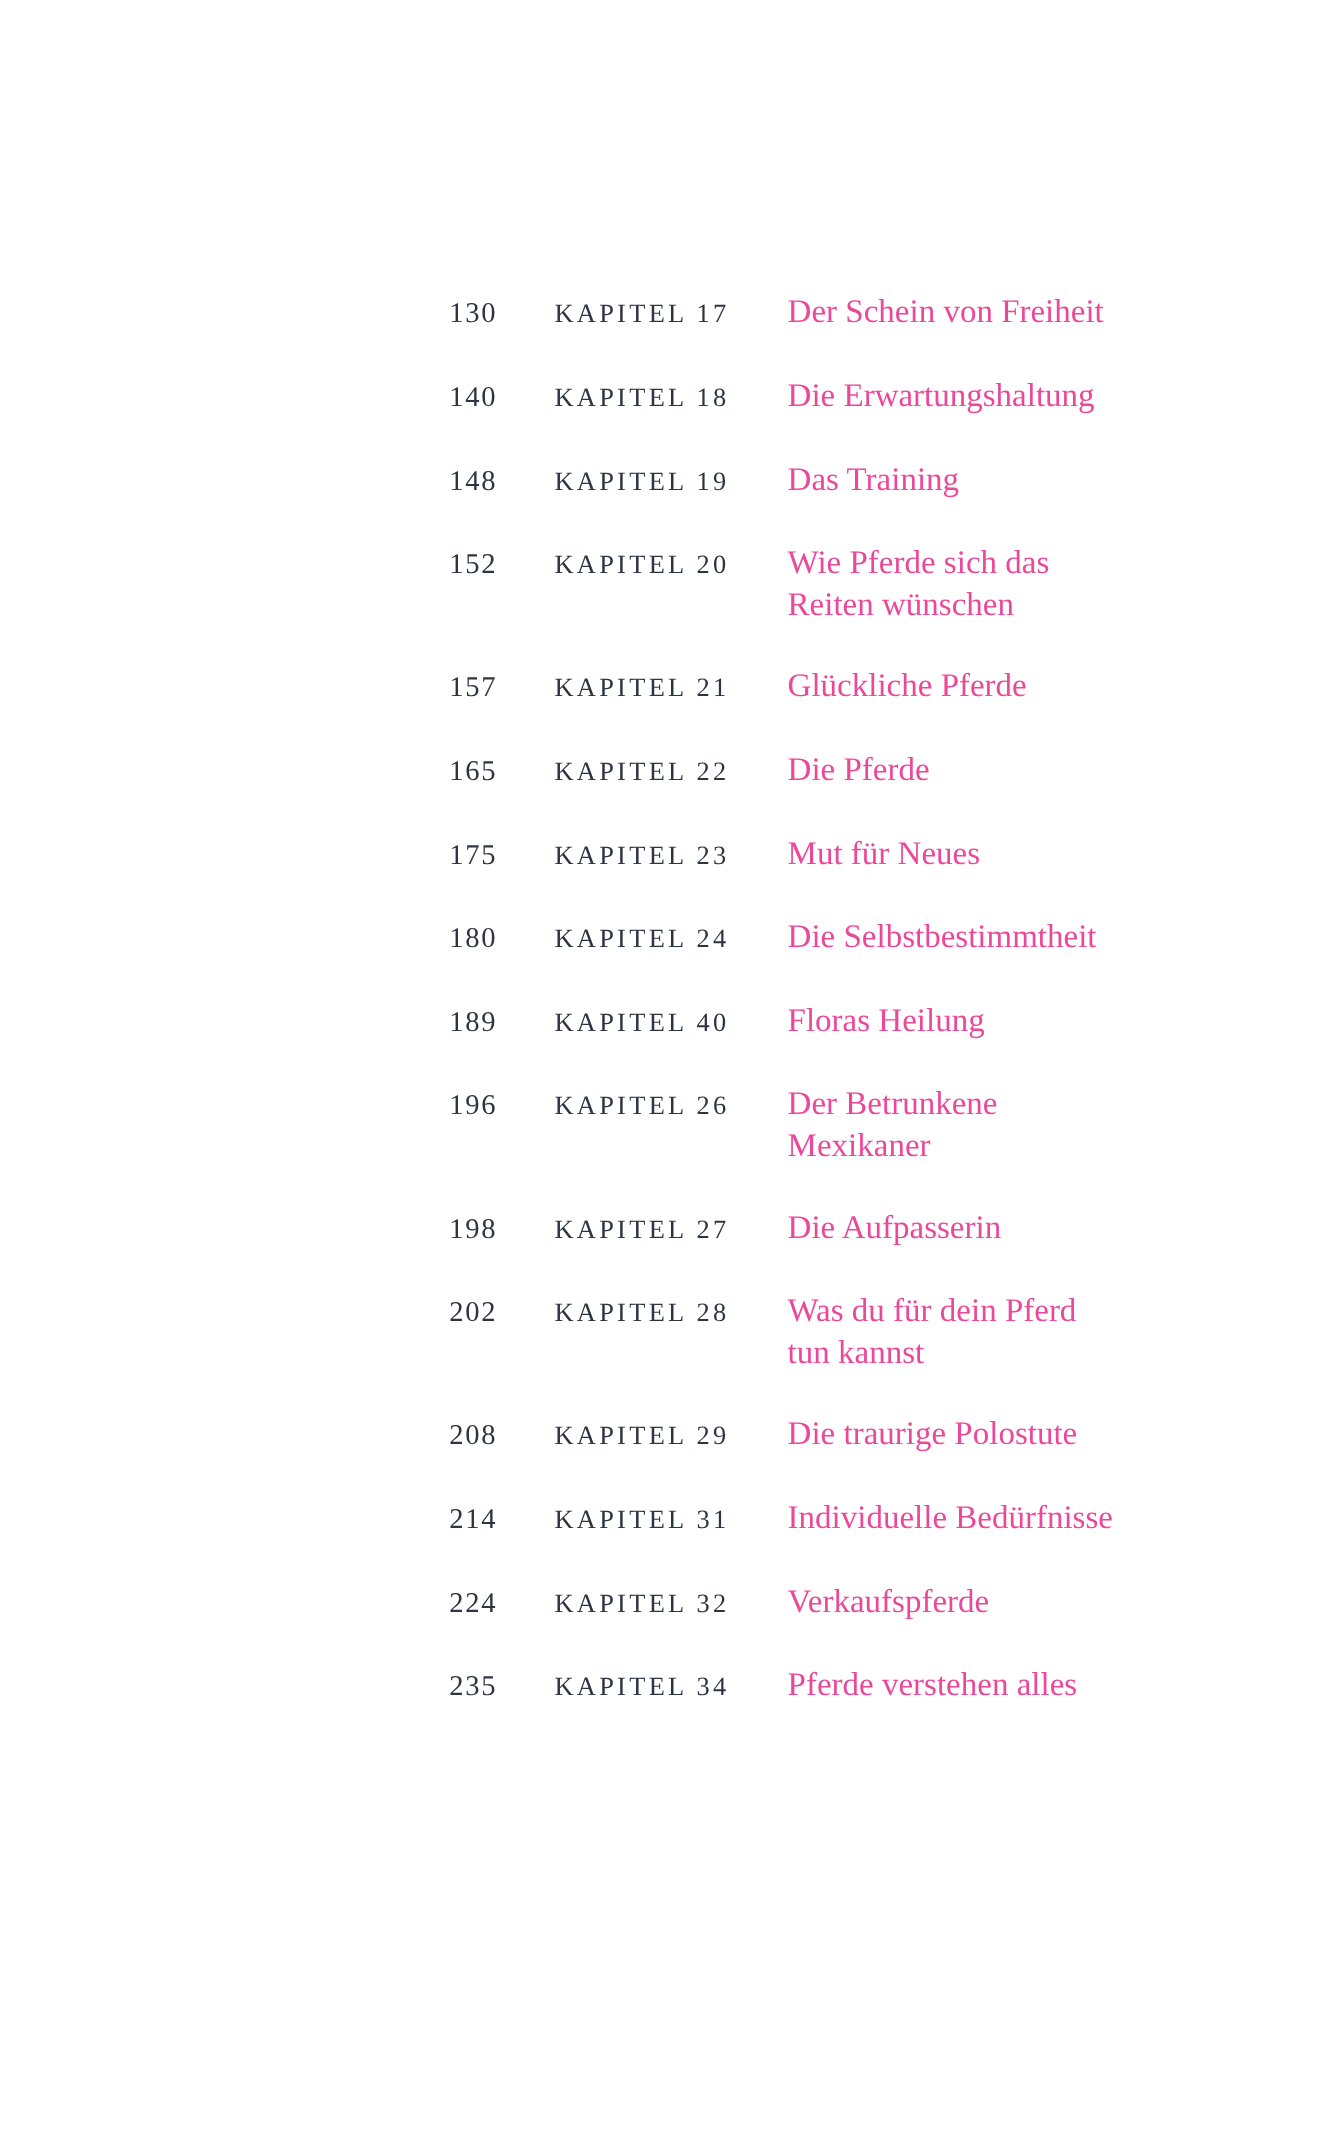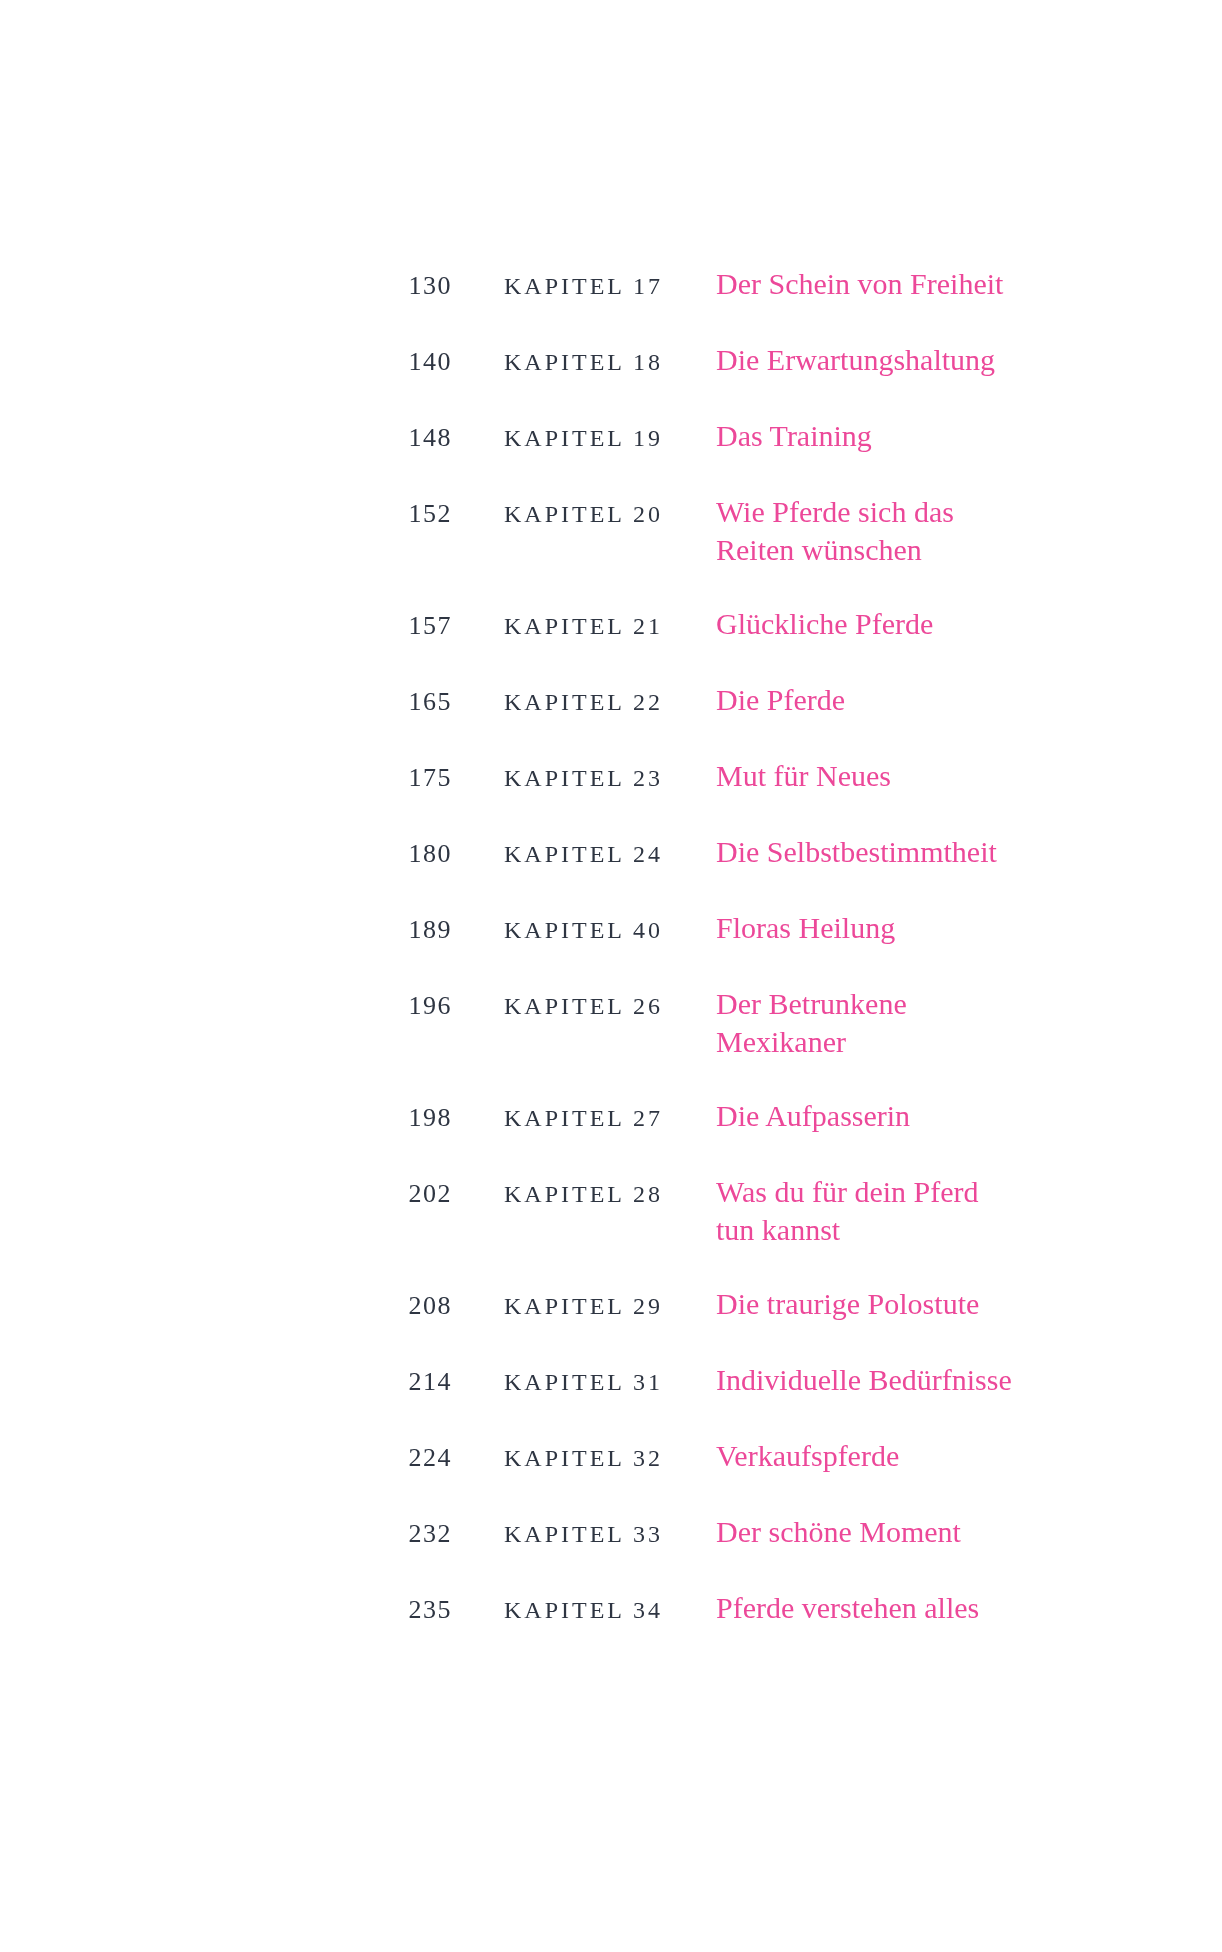--- a/index.html
+++ b/index.html
@@ -155,25 +155,20 @@
     <div class="col-chapter">KAPITEL 31</div>
     <div class="col-title">Individuelle Bedürfnisse</div>
   </div>
 
   <div class="toc-row">
     <div class="col-page">224</div>
     <div class="col-chapter">KAPITEL 32</div>
     <div class="col-title">Verkaufspferde</div>
   </div>
 
-  <div class="toc-row">
-    <div class="col-page">232</div>
-    <div class="col-chapter">KAPITEL 33</div>
-    <div class="col-title">Der schöne Moment</div>
-  </div>
 
   <div class="toc-row">
     <div class="col-page">235</div>
     <div class="col-chapter">KAPITEL 34</div>
     <div class="col-title">Pferde verstehen alles</div>
   </div>
 </div>
 </div>
 
 </body></html>

